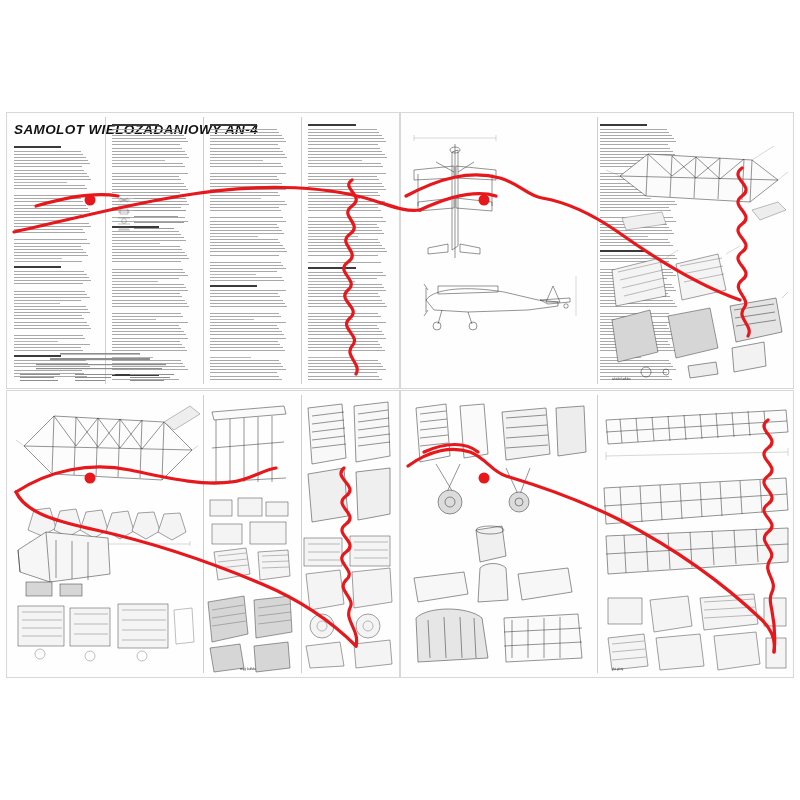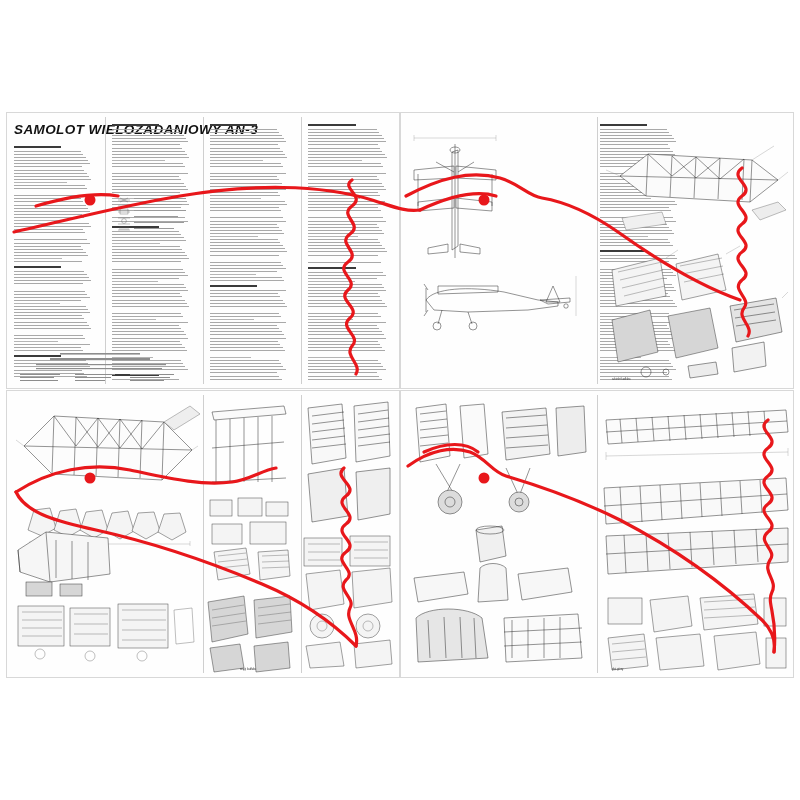--- a/index.html
+++ b/index.html
@@ -115,21 +115,21 @@
 <body>
 
 <div id="page">
 
   <div class="sheet sheet-tl">
     <div class="divider" style="left:98px"></div>
     <div class="divider" style="left:196px"></div>
     <div class="divider" style="left:294px"></div>
   </div>
 
-  <div class="title">SAMOLOT WIELOZADANIOWY AN-3</div>
+  <div class="title">SAMOLOT WIELOZADANIOWY AN-4</div>
 
   <div class="textcol" id="tl-c1" style="left:14px; top:142px; width:78px;">
       <div class="subhead"></div>
       <div class="line" style="width: 86%;"></div>
       <div class="line" style="width: 89%;"></div>
       <div class="line" style="width: 92%;"></div>
       <div class="line" style="width: 95%;"></div>
       <div class="line" style="width: 98%;"></div>
       <div class="line" style="width: 87%;"></div>
       <div class="line" style="width: 90%;"></div>

